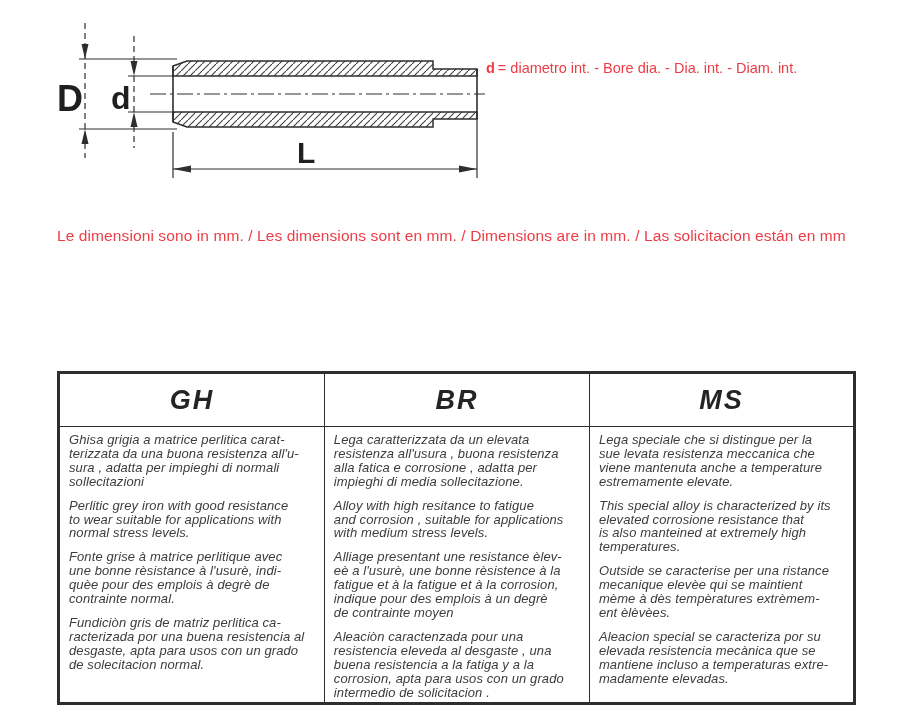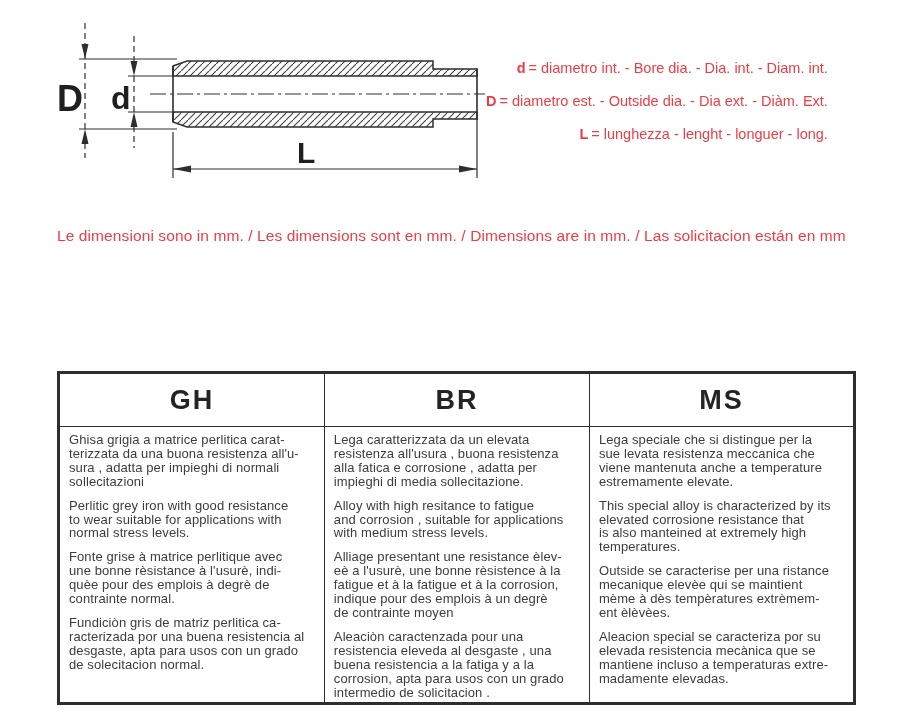--- a/index.html
+++ b/index.html
@@ -39,21 +39,21 @@
     font-size:15.5px;letter-spacing:0.1px;white-space:nowrap;
   }
   
   .materials{
     position:absolute;left:57px;top:371px;
     width:799px;height:331px;
     border-collapse:collapse;table-layout:fixed;
     color:var(--body-text);
   }
   .materials th,.materials td{border:1.5px solid var(--ink);}
-  .materials{border:3px solid var(--ink);}
+  .materials{border:3px solid var(--ink);font-style:italic;}
   .materials th{
     height:50px;
     font-size:27px;font-weight:600;letter-spacing:2px;
     color:#242424;text-align:center;vertical-align:middle;
   }
   .materials td{
     vertical-align:top;
     padding:6px 8px 3px 9px;
     font-size:13px;line-height:13.9px;letter-spacing:0.1px;
     overflow:hidden;
@@ -108,26 +108,20 @@
       <line class="ln thin" x1="118" y1="161" x2="422" y2="161"></line>
       <polygon class="arr" points="118,161 136,157.5 136,164.5"></polygon>
       <polygon class="arr" points="422,161 404,157.5 404,164.5"></polygon>
       <text class="dlabel" x="242" y="155" font-size="30">L</text>
     </g>
   </svg>
 
   <div class="legend">
     <div class="legend-row">
       <span class="legend-key">d</span><span>= diametro int. - Bore dia. - Dia. int. - Diam. int.</span>
-    </div>
-    <div class="legend-row">
-      <span class="legend-key">D</span><span>= diametro est. - Outside dia. - Dia ext. - Diàm. Ext.</span>
-    </div>
-    <div class="legend-row">
-      <span class="legend-key">L</span><span>= lunghezza - lenght - longuer - long.</span>
     </div>
   </div>
 
   <div class="note">Le dimensioni sono in mm. / Les dimensions sont en mm. / Dimensions are in mm. / Las solicitacion están en mm</div>
 
   <table class="materials">
     <colgroup>
       <col style="width:33.4%">
         <col style="width:33.3%">
         <col style="width:33.3%">

